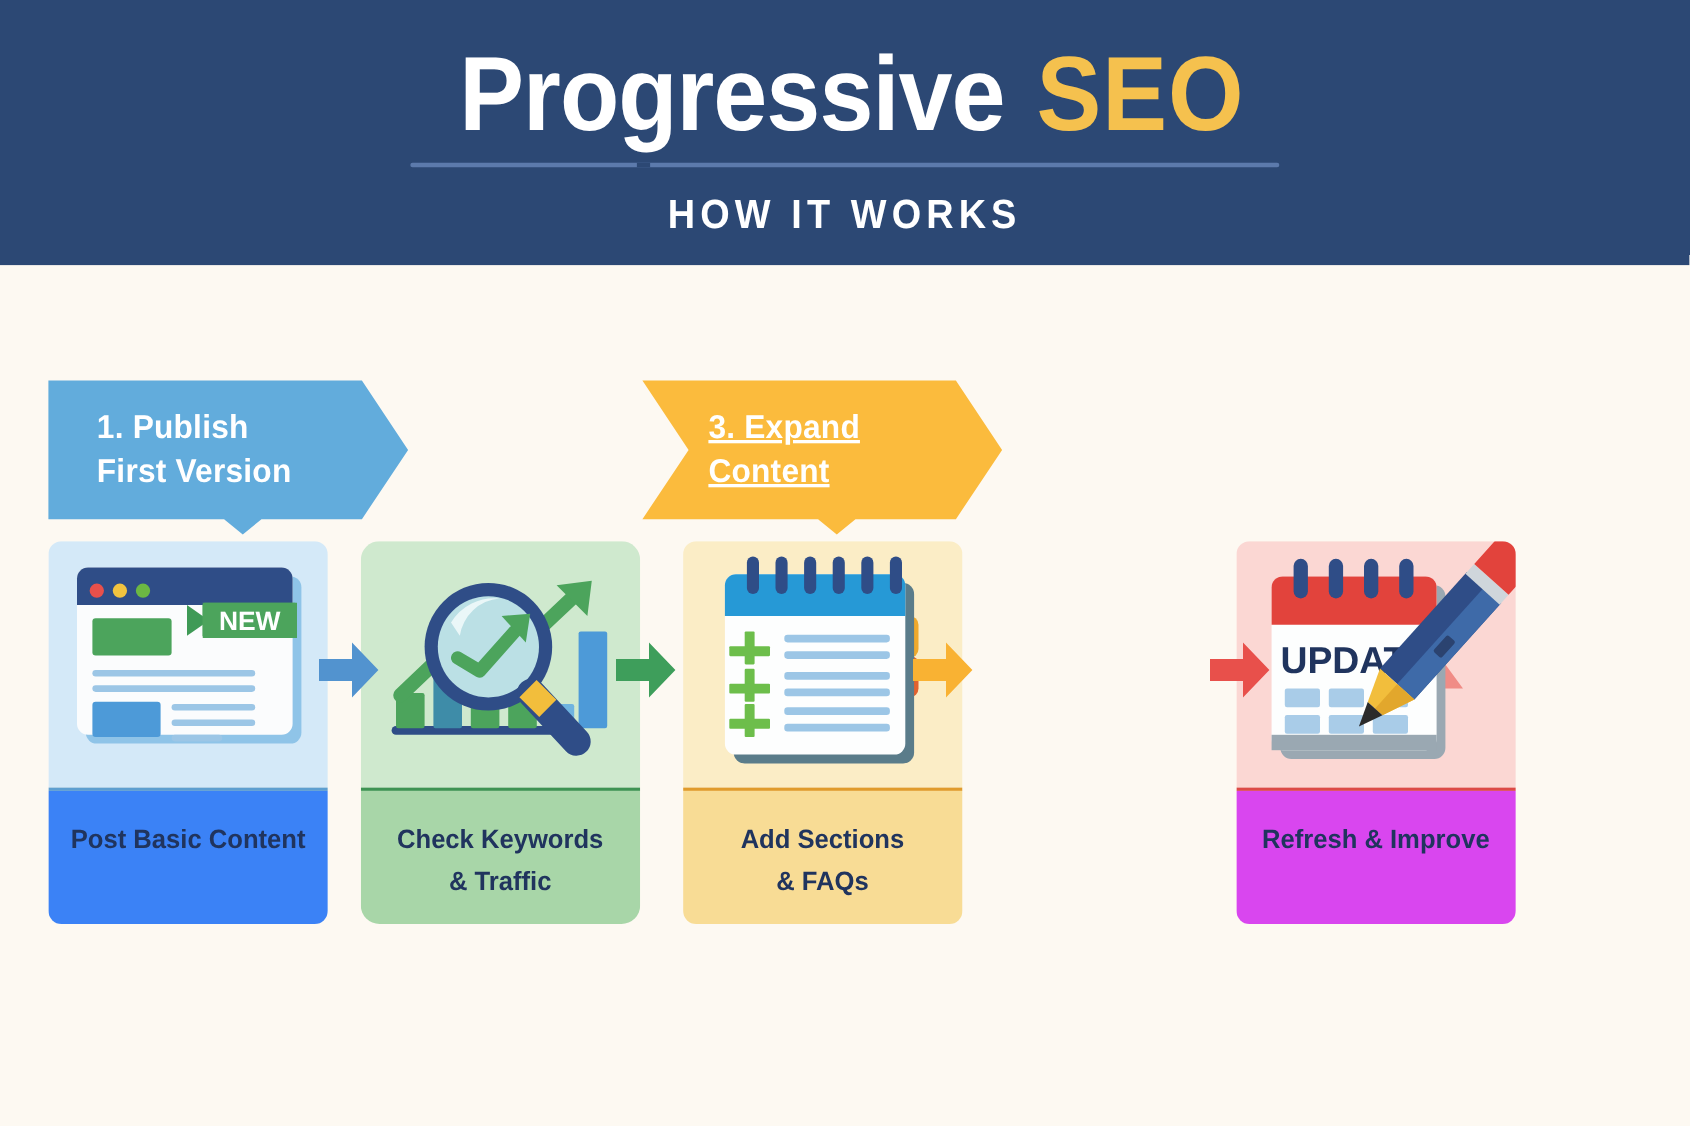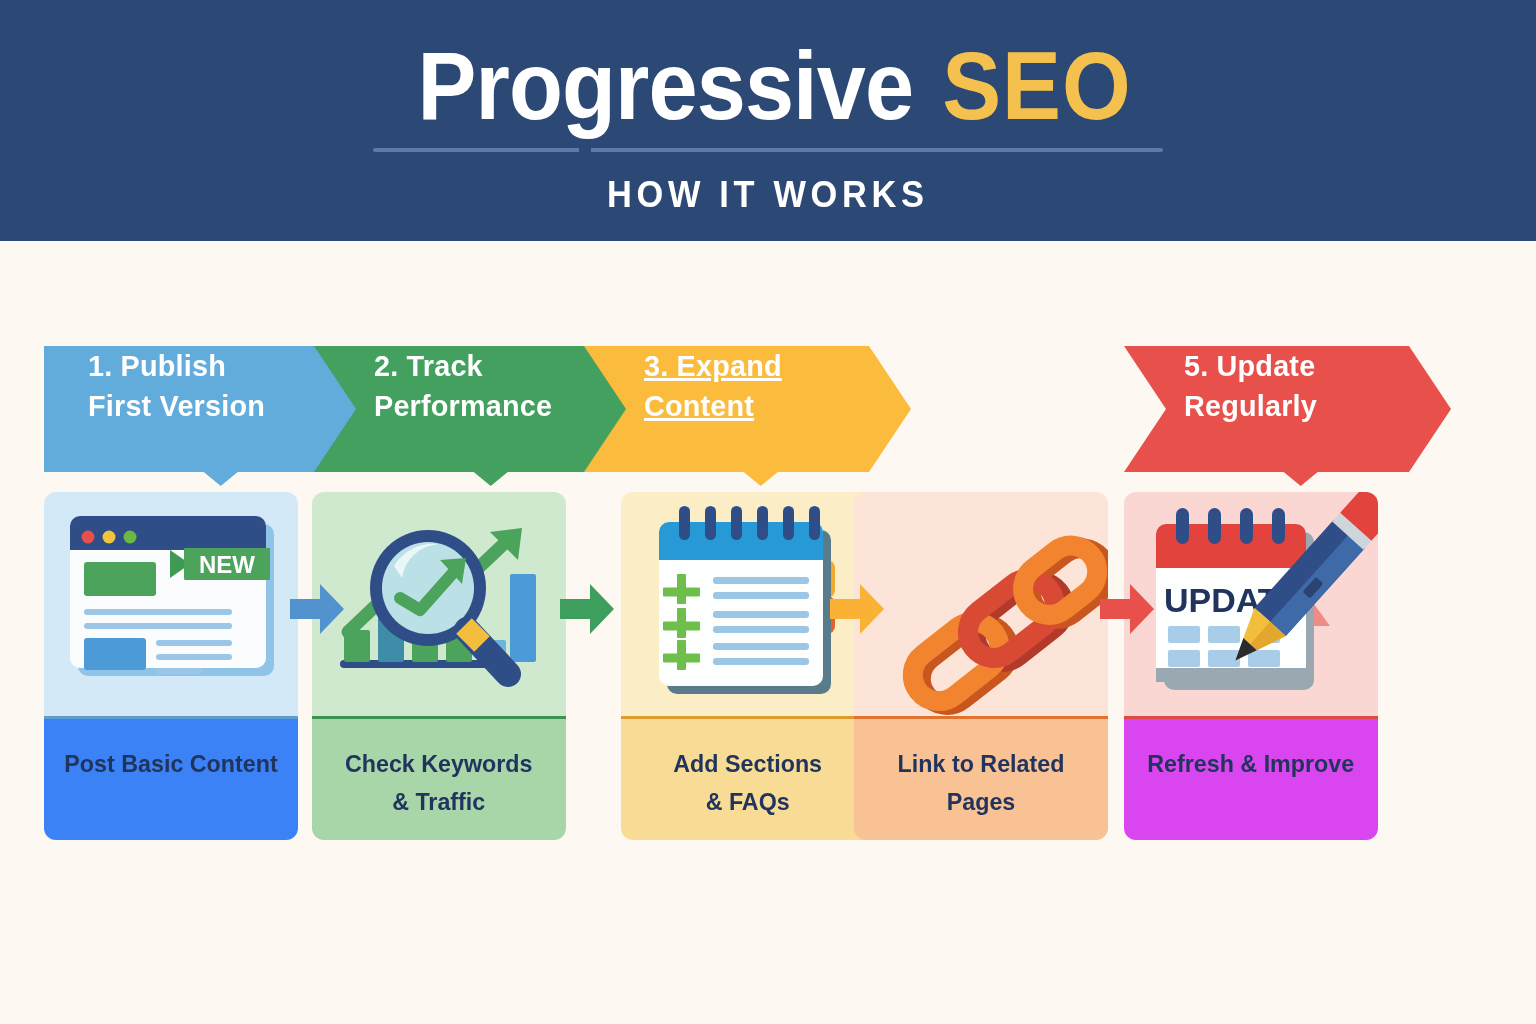--- a/index.html
+++ b/index.html
@@ -55,21 +55,21 @@
   }
 
   
   #banner-row {
     position:absolute; left:44px; top:346px;
     width:1400px; height:126px;
   }
   .banner {
     position:absolute; top:0; height:126px;
     color:#fff;
-    display:flex; 
+    display:flex; align-items:center;
   }
   .banner .banner-shape {
     position:absolute; inset:0;
   }
   .banner-label {
     position:relative; z-index:2;
     font-size:30px; font-weight:bold;
     line-height:1.32;
     letter-spacing:0.2px;
     white-space:pre-line;
@@ -113,40 +113,26 @@
 </div>
 
 <div id="banner-row">
     <div class="banner" style="left: 0px; width: 327px;">
       <svg class="banner-shape" viewBox="0 0 327 126" preserveAspectRatio="none" style="overflow: visible;">
         <path d="M 0 0 L 285 0 L 327 63 L 285 126 L 193.7 126 L 176.7 140 L 159.7 126 L 0 126  Z" fill="#62ACDC"></path>
       </svg>
       <div class="banner-label" style="margin-left: 44px;">1. Publish
 First Version</div>
     </div>
-    <div class="banner" style="left: 270px; width: 327px;">
-      <svg class="banner-shape" viewBox="0 0 327 126" preserveAspectRatio="none" style="overflow: visible;">
-        <path d="M 0 0 L 285 0 L 327 63 L 285 126 L 193.7 126 L 176.7 140 L 159.7 126 L 0 126 L 42 63 Z" fill="#43A05E"></path>
-      </svg>
-      <div class="banner-label" style="margin-left: 60px;">2. Track
-Performance</div>
-    </div>
     <div class="banner" style="left: 540px; width: 327px; text-decoration: underline;">
       <svg class="banner-shape" viewBox="0 0 327 126" preserveAspectRatio="none" style="overflow: visible;">
         <path d="M 0 0 L 285 0 L 327 63 L 285 126 L 193.7 126 L 176.7 140 L 159.7 126 L 0 126 L 42 63 Z" fill="#FBBB3D"></path>
       </svg>
       <div class="banner-label" style="margin-left: 60px;">3. Expand
 Content</div>
-    </div>
-    <div class="banner" style="left: 1080px; width: 327px;">
-      <svg class="banner-shape" viewBox="0 0 327 126" preserveAspectRatio="none" style="overflow: visible;">
-        <path d="M 0 0 L 285 0 L 327 63 L 285 126 L 193.7 126 L 176.7 140 L 159.7 126 L 0 126 L 42 63 Z" fill="#E8504B"></path>
-      </svg>
-      <div class="banner-label" style="margin-left: 60px;">5. Update
-Regularly</div>
     </div>
   </div>
 
 <div id="cards-row">
     <div class="card" style="left: 0px;">
       <div class="card-top" style="background: rgb(212, 233, 248);">
         <div class="card-icon"><svg width="254" height="224" viewBox="0 0 254 224">
             <rect x="34" y="32" width="196" height="152" fill="#8FC4E8" rx="10"></rect>
             <rect x="26" y="24" width="196" height="152" fill="#FBFCFD" rx="10"></rect>
             <path d="M26 34 a10 10 0 0 1 10 -10 h176 a10 10 0 0 1 10 10 v24 h-196 z" fill="#2F4D87"></path>
@@ -164,21 +150,21 @@
             <path d="M140 56 h86 v32 h-86 l14 -16 z" fill="#4CA45C"></path>
             <rect x="140" y="56" width="86" height="32" fill="#4CA45C" rx="2"></rect>
             <text x="183" y="81" fill="#FFFFFF" font-size="24" font-weight="bold" font-family="&quot;Liberation Sans&quot;, sans-serif" text-anchor="middle">NEW</text>
           </svg></div>
       </div>
       <div class="card-divider" style="background: rgb(94, 159, 208);"></div>
       <div class="card-bottom" style="background: #3b82f6;">
         <div class="card-caption">Post Basic Content</div>
       </div>
     </div>
-    <div class="card" style="left: 268px;">
+    <div class="card" style="left: 284px; border-radius: 17px;">
       <div class="card-top" style="background: rgb(207, 233, 206);">
         <div class="card-icon"><svg width="254" height="224" viewBox="0 0 254 224">
             <rect x="28" y="168" width="170" height="8" fill="#2F4D87" rx="4"></rect>
             <rect x="32" y="138" width="26" height="32" fill="#4CA45C" rx="2"></rect>
             <rect x="66" y="118" width="26" height="52" fill="#3E8CA8" rx="2"></rect>
             <rect x="100" y="128" width="26" height="42" fill="#4CA45C" rx="2"></rect>
             <rect x="134" y="124" width="26" height="46" fill="#4CA45C" rx="2"></rect>
             <rect x="168" y="148" width="26" height="22" fill="#6FB4E0" rx="2"></rect>
             <rect x="198" y="82" width="26" height="88" fill="#4D9AD8" rx="2"></rect>
             <path d="M36 140 L78 100 L112 124 L160 82 L196 48" fill="none" stroke="#4CA45C" stroke-width="13" stroke-linecap="round" stroke-linejoin="round"></path>
@@ -223,39 +209,20 @@
             <rect x="56" y="148" width="9" height="30" fill="#6DBE4B" rx="1"></rect>
             <rect x="42" y="161.5" width="37" height="9" fill="#6DBE4B" rx="1"></rect>
             <rect x="92" y="151" width="96" height="7" fill="#9CC6E6" rx="3"></rect>
             <rect x="92" y="166" width="96" height="7" fill="#9CC6E6" rx="3"></rect>
           </svg></div>
       </div>
       <div class="card-divider" style="background: rgb(224, 155, 44);"></div>
       <div class="card-bottom" style="background: rgb(248, 220, 149);">
         <div class="card-caption">Add Sections
 &amp; FAQs</div>
-      </div>
-    </div>
-    <div class="card" style="left: 810px;">
-      <div class="card-top" style="background: rgb(252, 229, 216);">
-        <div class="card-icon"><svg width="254" height="224" viewBox="0 0 254 224">
-            <g transform="rotate(-38 127 112)">
-              <path d="M54 124 h46 a26 26 0 0 1 0 52 h-46 a26 26 0 0 1 0 -52 z" fill="none" stroke="#C9561F" stroke-width="20" stroke-linecap="round" stroke-linejoin="round"></path>
-              <path d="M124 124 h46 a26 26 0 0 1 0 52 h-46 a26 26 0 0 1 0 -52 z" fill="none" stroke="#B33A2A" stroke-width="20" stroke-linecap="round" stroke-linejoin="round"></path>
-              <path d="M194 124 h30 a26 26 0 0 1 0 52 h-30 a26 26 0 0 1 0 -52 z" fill="none" stroke="#C9561F" stroke-width="20" stroke-linecap="round" stroke-linejoin="round"></path>
-              <path d="M50 116 h44 a26 26 0 0 1 0 52 h-44 a26 26 0 0 1 0 -52 z" fill="none" stroke="#F2832F" stroke-width="20" stroke-linecap="round" stroke-linejoin="round"></path>
-              <path d="M120 116 h44 a26 26 0 0 1 0 52 h-44 a26 26 0 0 1 0 -52 z" fill="none" stroke="#D94A34" stroke-width="20" stroke-linecap="round" stroke-linejoin="round"></path>
-              <path d="M190 116 h28 a26 26 0 0 1 0 52 h-28 a26 26 0 0 1 0 -52 z" fill="none" stroke="#F2832F" stroke-width="20" stroke-linecap="round" stroke-linejoin="round"></path>
-            </g>
-          </svg></div>
-      </div>
-      <div class="card-divider" style="background: rgb(225, 115, 47);"></div>
-      <div class="card-bottom" style="background: rgb(248, 194, 149);">
-        <div class="card-caption">Link to Related
-Pages</div>
       </div>
     </div>
     <div class="card" style="left: 1080px;">
       <div class="card-top" style="background: rgb(251, 215, 211);">
         <div class="card-icon"><svg width="254" height="224" viewBox="0 0 254 224">
             <path d="M150 90 h56 l-16 22 l16 22 h-56 z" fill="#F08C86"></path>
             <rect x="40" y="40" width="150" height="158" fill="#9AA8B2" rx="10"></rect>
             <rect x="32" y="32" width="150" height="158" fill="#FDFEFE" rx="10"></rect>
             <path d="M32 42 a10 10 0 0 1 10 -10 h130 a10 10 0 0 1 10 10 v34 h-150 z" fill="#E2433C"></path>
             <rect x="52" y="16" width="13" height="36" fill="#2F4D87" rx="6.5"></rect>

